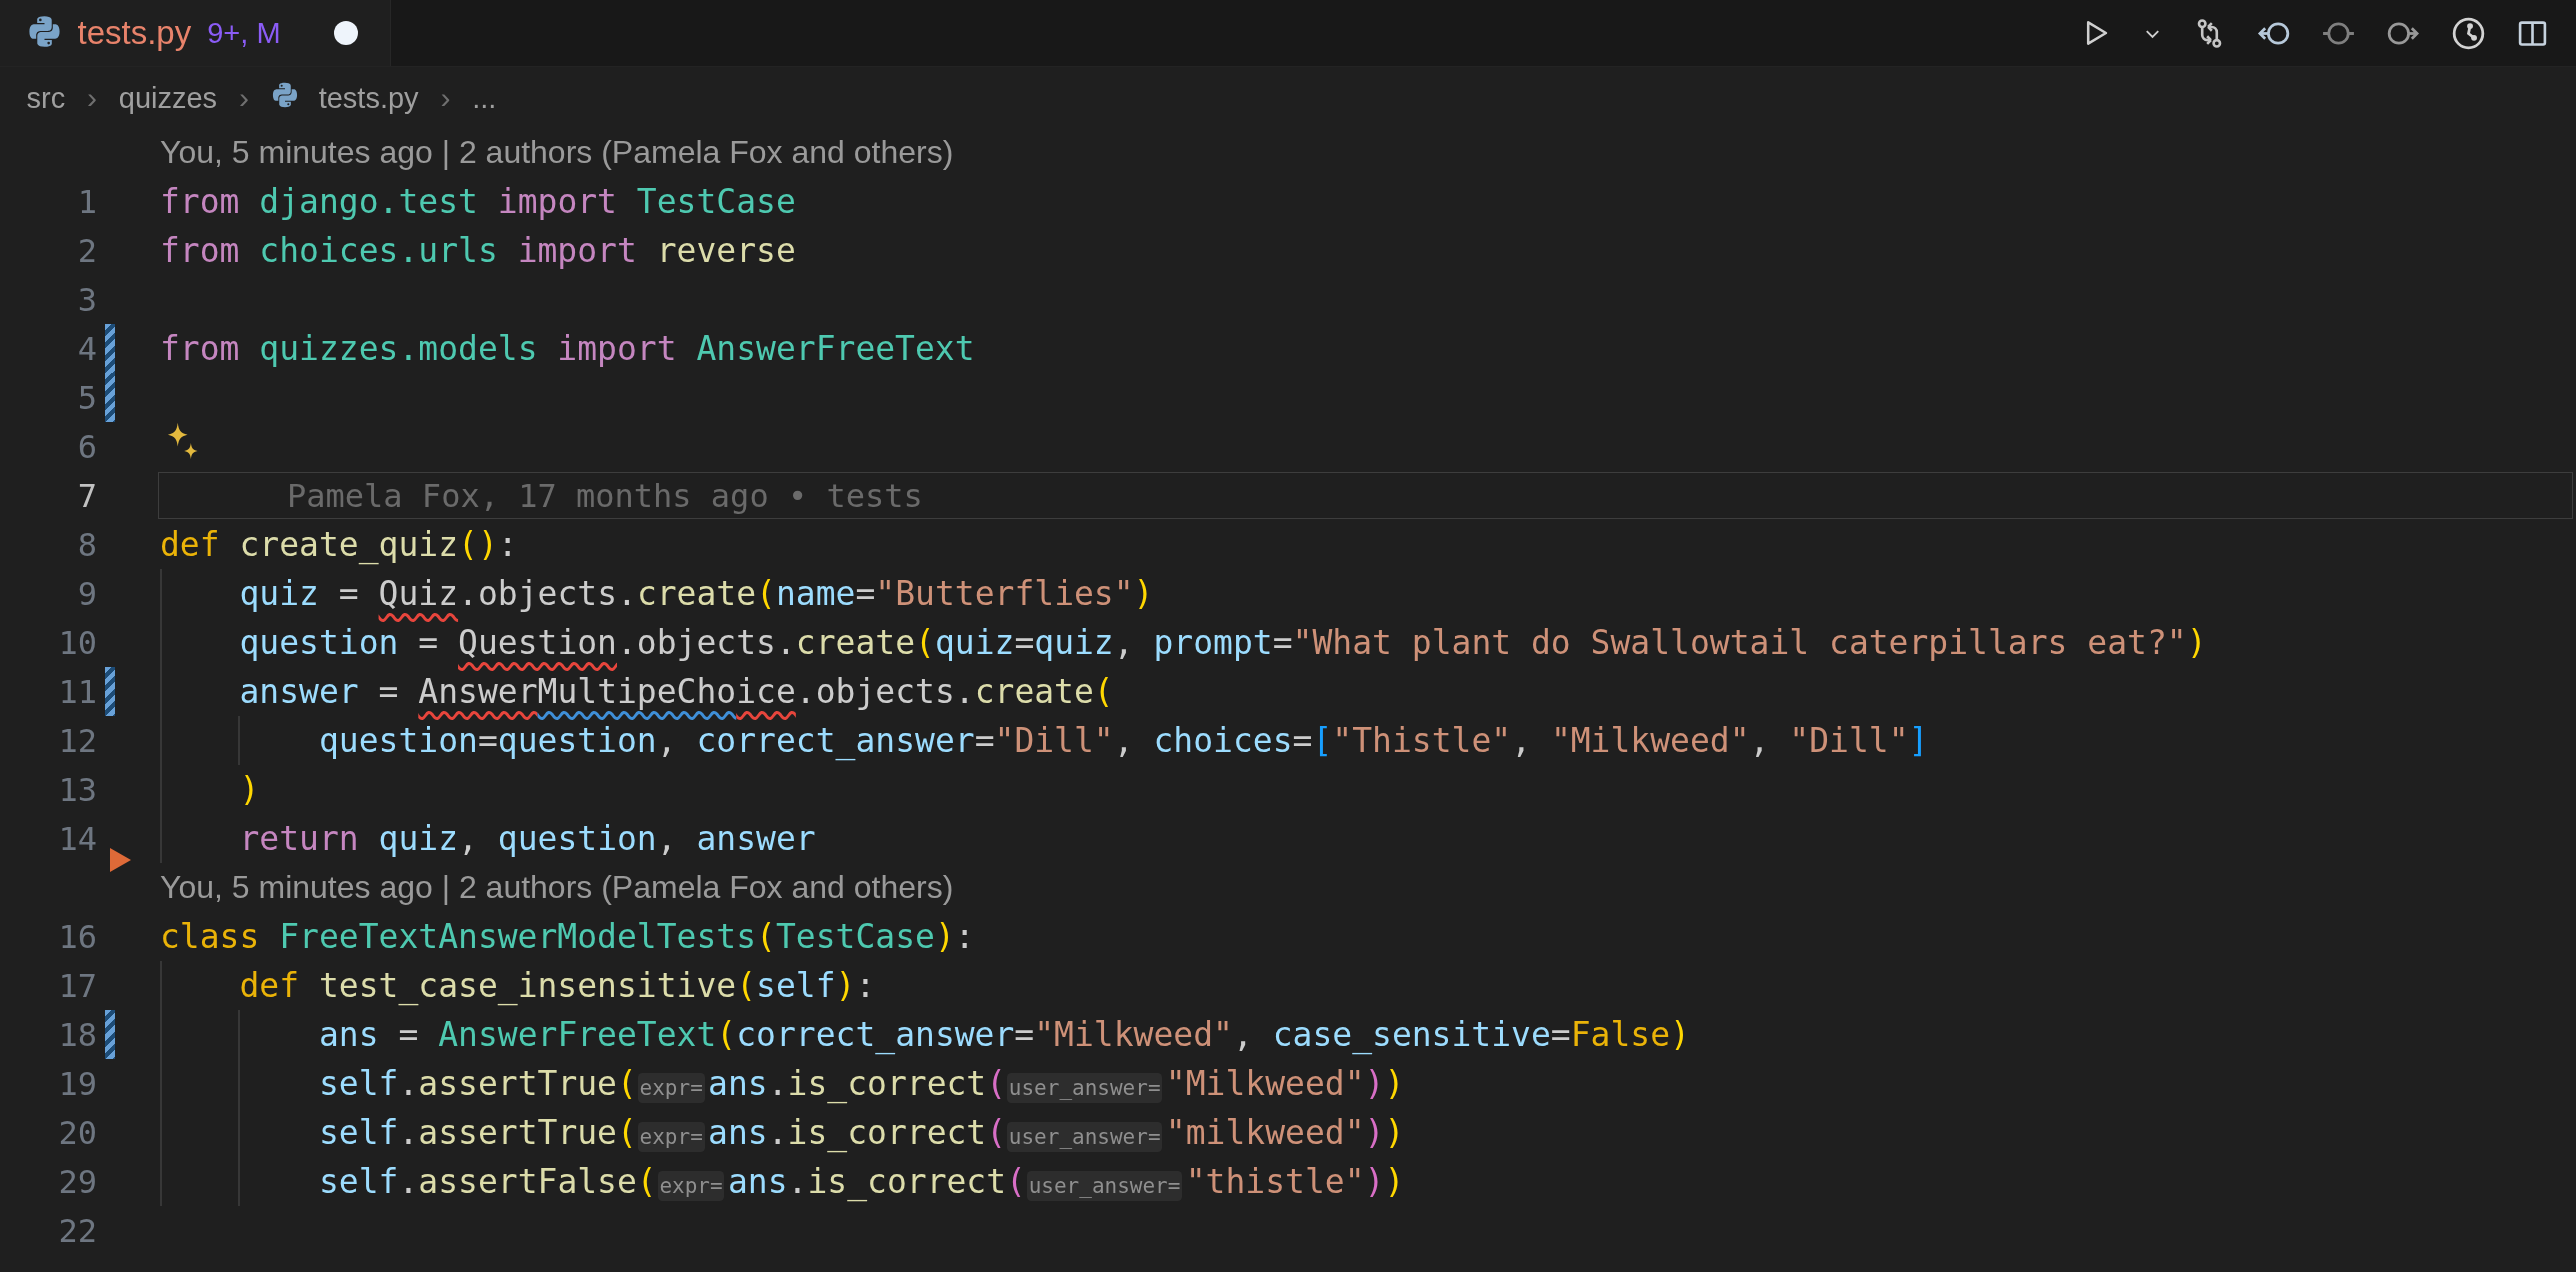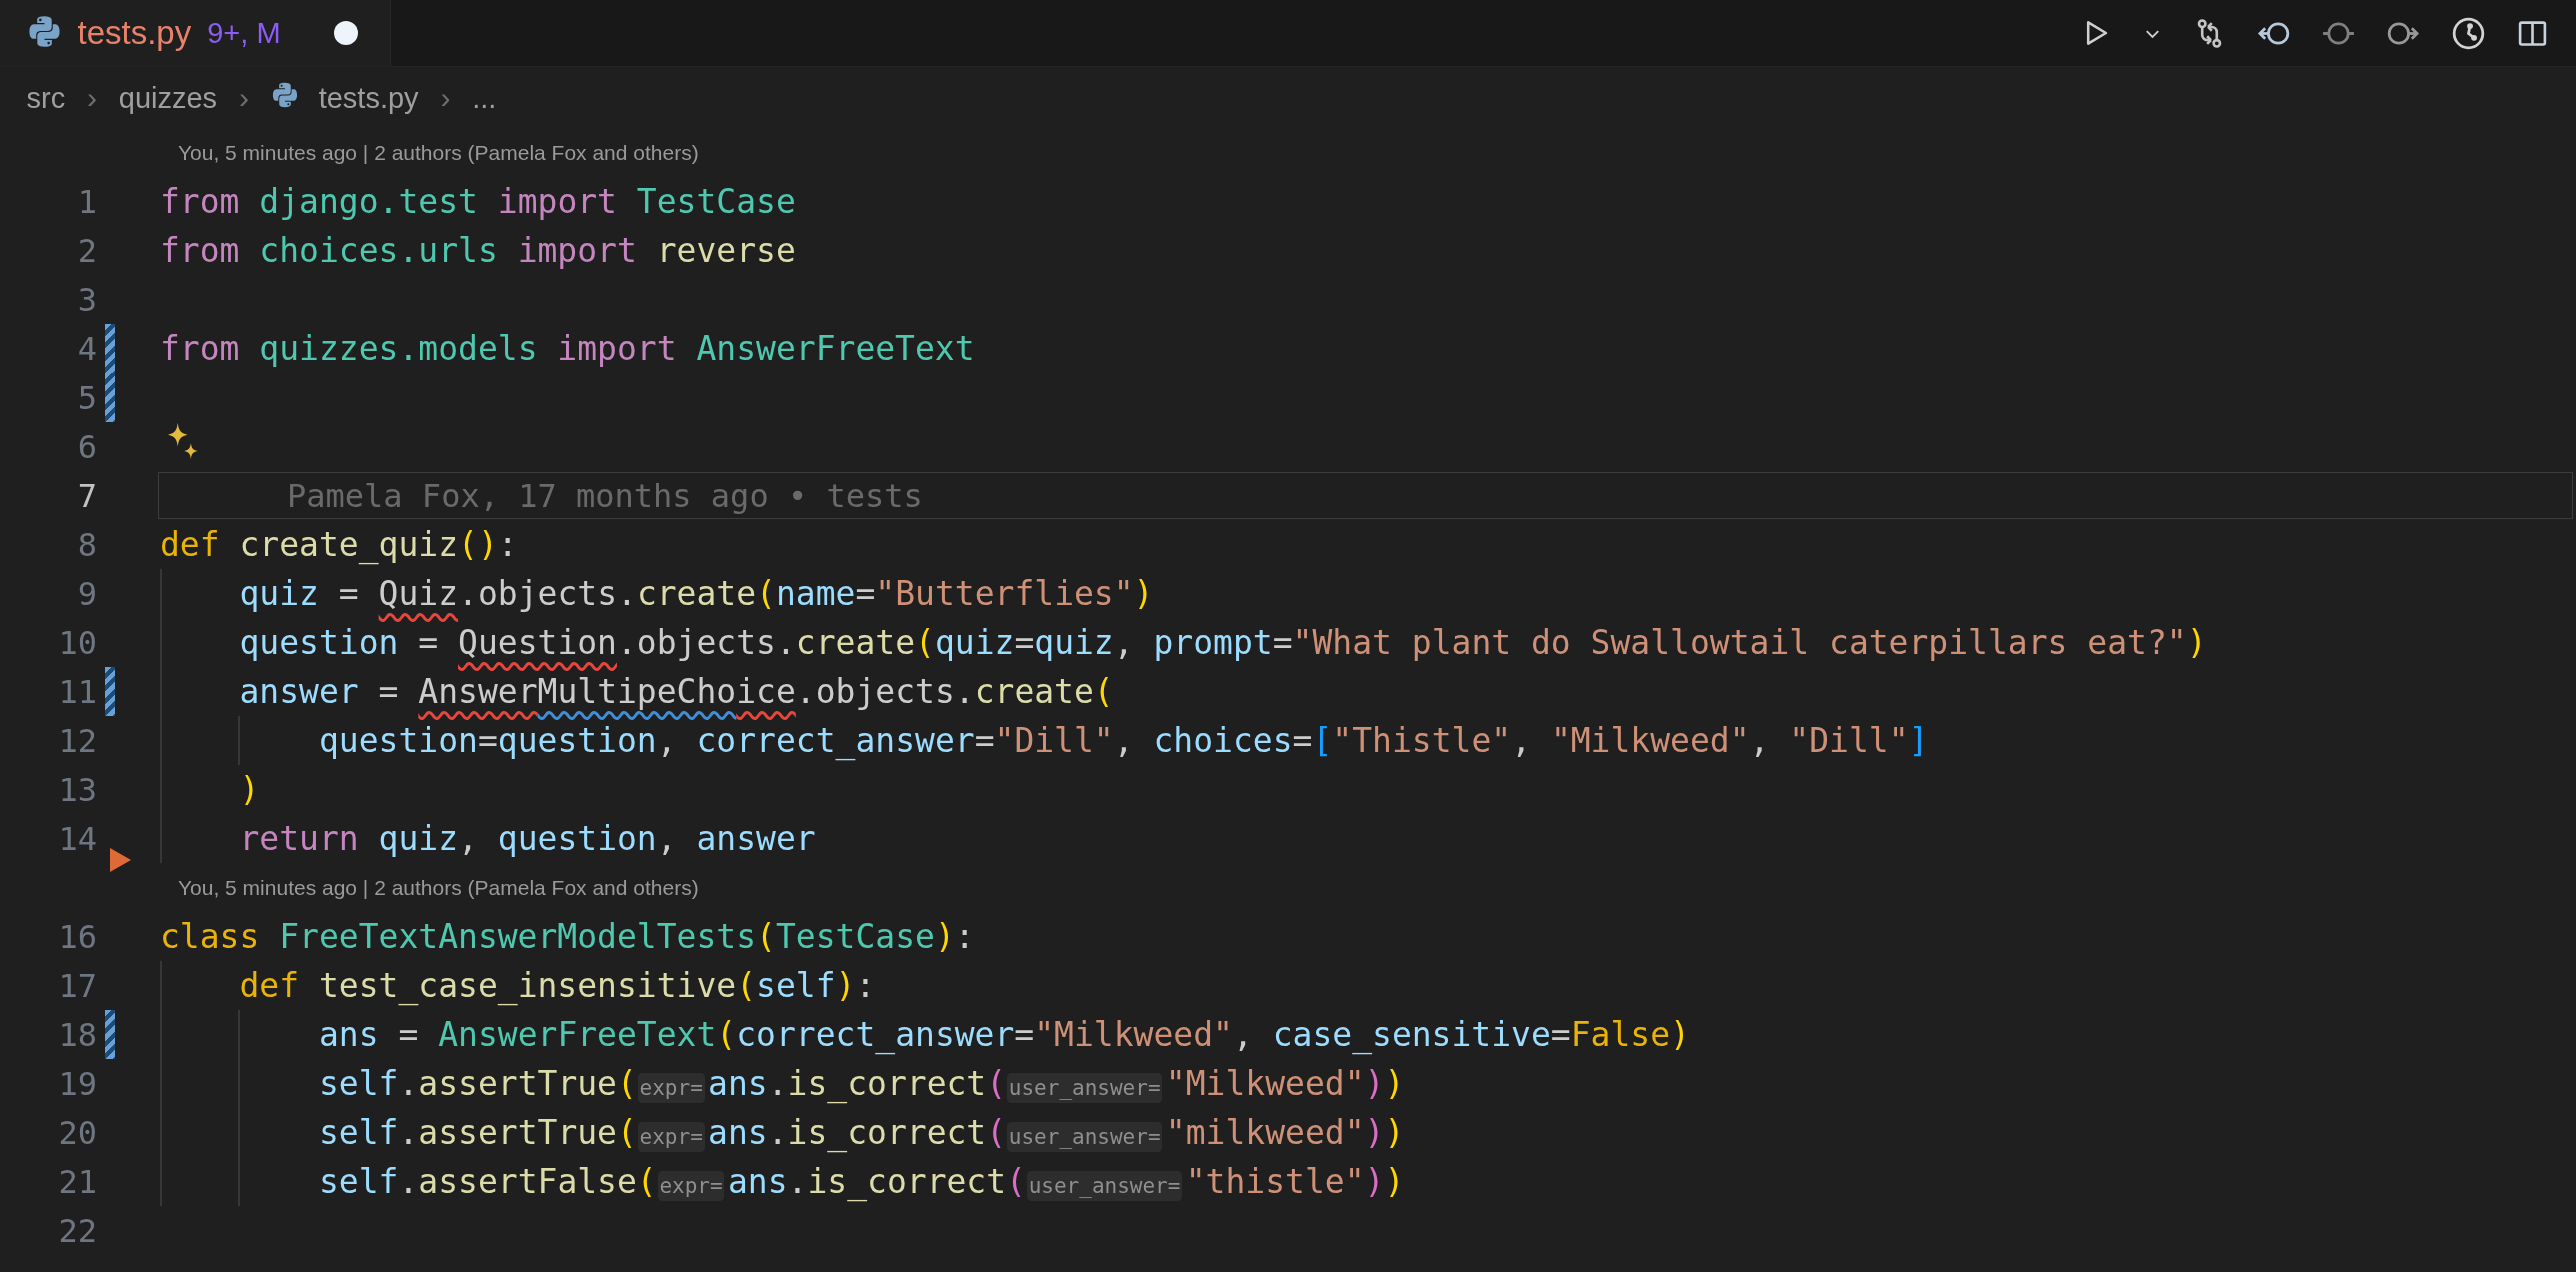--- a/index.html
+++ b/index.html
@@ -25,21 +25,21 @@
   .row{height:49px;display:flex;align-items:center;position:relative;}
   .gutter{width:160px;flex:none;height:100%;position:relative;}
   .num{position:absolute;right:63px;top:50%;transform:translateY(-50%);color:#6e7681;font-size:32px;}
   .num.active{color:#c2c2c2;}
   .chg{position:absolute;left:105px;top:0;width:9.7px;height:100%;
        background:repeating-linear-gradient(135deg,#68a1d8 0 4.4px,#1d4c77 4.4px 8.8px);}
   .tri{position:absolute;left:110px;top:-15px;width:0;height:0;
        border-left:21px solid #de6a38;border-top:12.3px solid transparent;border-bottom:12.3px solid transparent;}
   .guide{position:absolute;top:0;bottom:0;width:1.8px;background:#373737;z-index:0;}
   .code{white-space:pre;font-size:33px;color:#cccccc;position:relative;z-index:1;}
-  .lens{color:#9a9a9a;font-family:"Liberation Sans",sans-serif;font-size:21px;position:relative;z-index:1;margin-left:18px;}
+  .lens{color:#9a9a9a;font-family:"Liberation Sans",sans-serif;font-size:32px;position:relative;z-index:1;}
   .blame-box{position:absolute;left:158px;right:3.5px;top:0.9px;bottom:0.9px;border:1.8px solid #3d3d3d;display:flex;align-items:center;}
   .blame-text{color:#6a6a6a;font-size:32px;padding-left:128px;}
   .sparkle{position:absolute;left:160px;top:50%;transform:translateY(-50%);z-index:1;}
 
   
   .tk-kw{color:#c586c0;}
   .tk-ctl{color:#eab308;}
   .tk-typ{color:#4ec9b0;}
   .tk-fn{color:#dcdcaa;}
   .tk-var{color:#9cdcfe;}
@@ -300,21 +300,21 @@
       <div class="row">
         <div class="gutter">
           <div class="num">20</div>
         </div>
         <div class="guide" style="left: 160px;"></div>
         <div class="guide" style="left: 238px;"></div>
         <span class="code"><span class="tk-pln">        </span><span class="tk-var">self</span><span class="tk-pln">.</span><span class="tk-fn">assertTrue</span><span class="tk-b1">(</span><span class="tk-hint">expr=</span><span class="tk-var">ans</span><span class="tk-pln">.</span><span class="tk-fn">is_correct</span><span class="tk-b2">(</span><span class="tk-hint">user_answer=</span><span class="tk-str">"milkweed"</span><span class="tk-b2">)</span><span class="tk-b1">)</span></span>
       </div>
       <div class="row">
         <div class="gutter">
-          <div class="num">21</div>
+          <div class="num">29</div>
         </div>
         <div class="guide" style="left: 160px;"></div>
         <div class="guide" style="left: 238px;"></div>
         <span class="code"><span class="tk-pln">        </span><span class="tk-var">self</span><span class="tk-pln">.</span><span class="tk-fn">assertFalse</span><span class="tk-b1">(</span><span class="tk-hint">expr=</span><span class="tk-var">ans</span><span class="tk-pln">.</span><span class="tk-fn">is_correct</span><span class="tk-b2">(</span><span class="tk-hint">user_answer=</span><span class="tk-str">"thistle"</span><span class="tk-b2">)</span><span class="tk-b1">)</span></span>
       </div>
       <div class="row">
         <div class="gutter">
           <div class="num">22</div>
         </div>
       </div>

